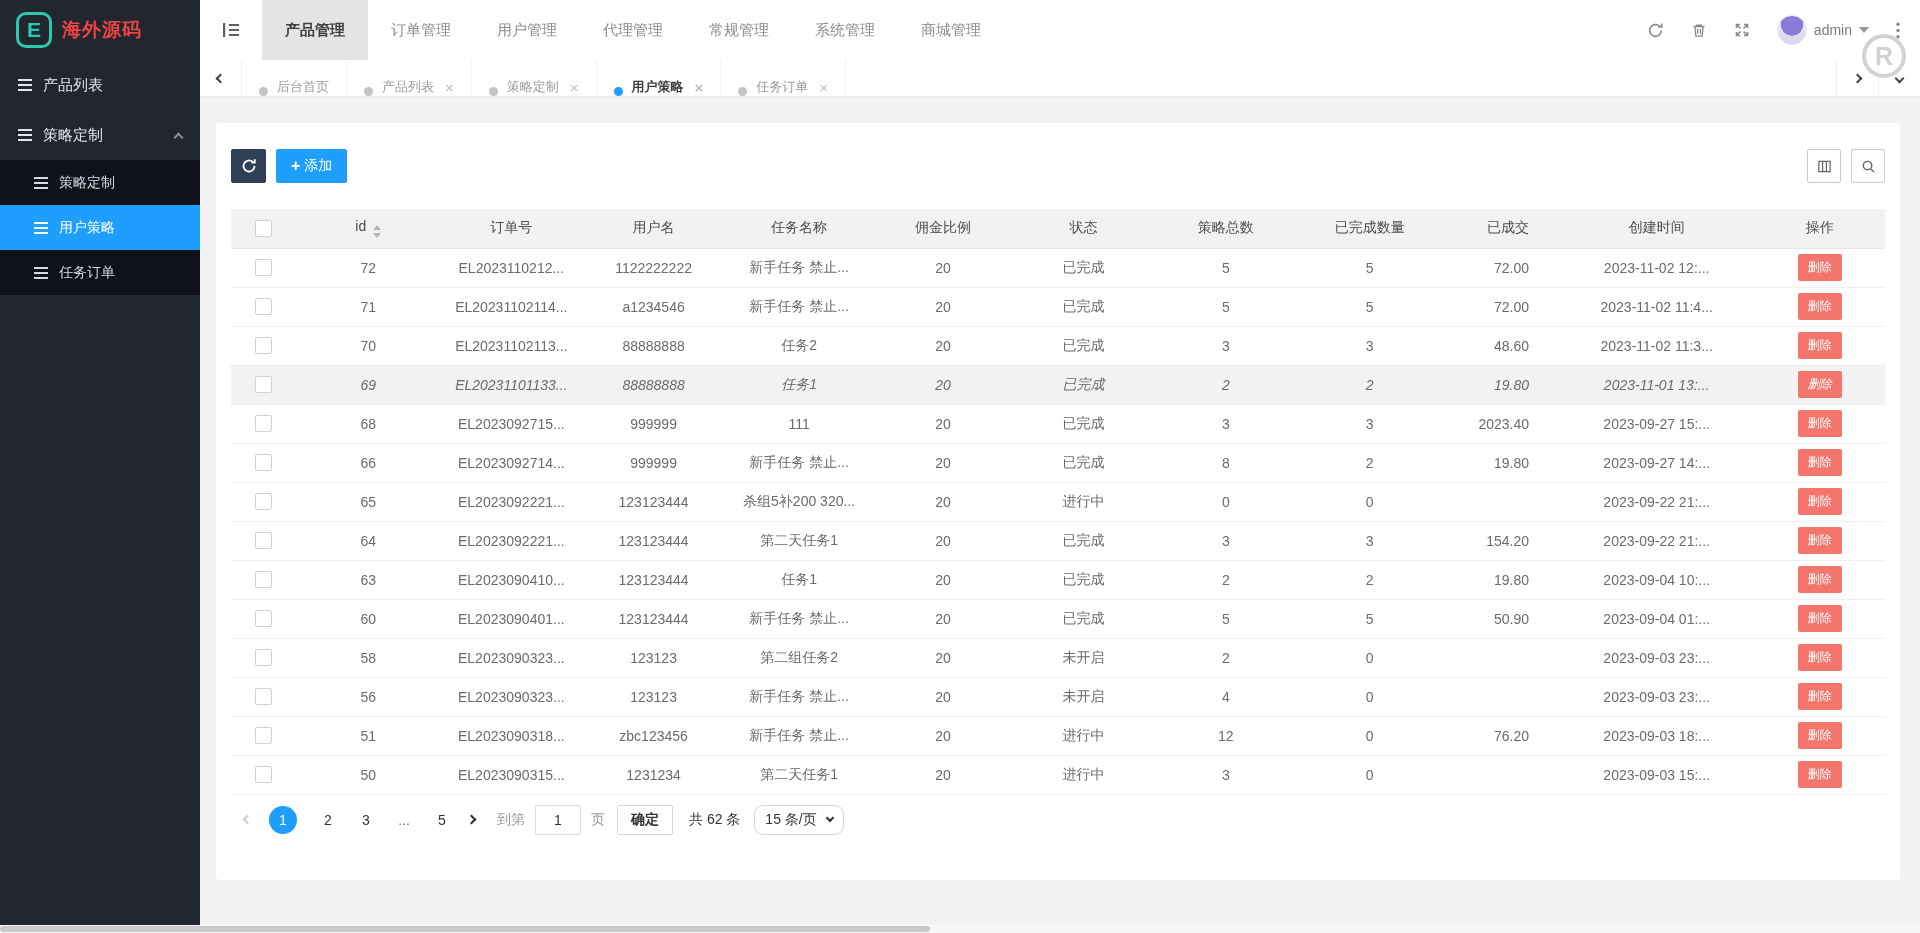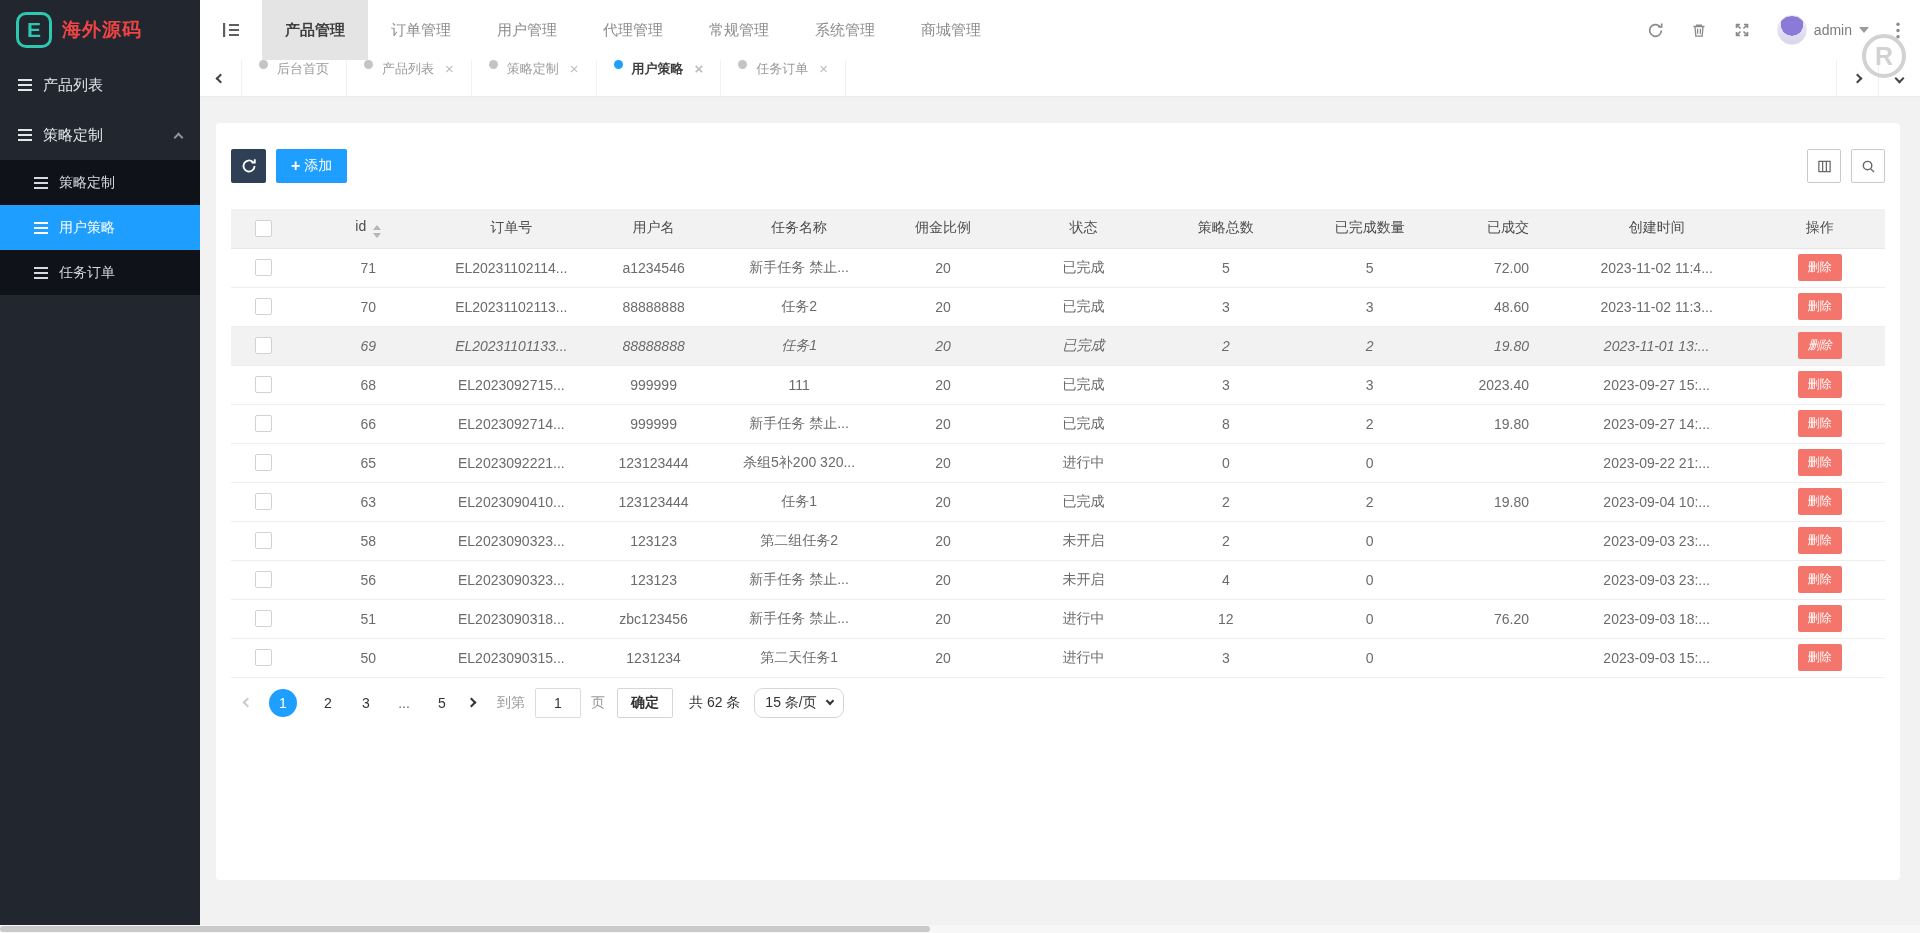--- a/index.html
+++ b/index.html
@@ -46,21 +46,21 @@
   .watermark { position:absolute; top:34px; right:14px; width:44px; height:44px; border:4px solid #d2d2d2;
     border-radius:50%; color:#d2d2d2; font-size:25px; font-weight:bold; display:flex; align-items:center;
     justify-content:center; z-index:40; background:transparent; }
 
   .tabbar { height:37px; background:#fff; border-bottom:1px solid #ececec; display:flex; align-items:stretch; }
   .tab-nav-btn { width:42px; display:flex; align-items:center; justify-content:center;
     border-right:1px solid #f0f0f0; color:#444; cursor:pointer; }
   .tab-right { margin-left:auto; display:flex; }
   .tab-right .tab-nav-btn { border-right:none; border-left:1px solid #f0f0f0; }
   .tabs { display:flex; }
-  .tab { display:flex; align-items:flex-start; gap:9px; padding:0 17px; border-right:1px solid #f2f2f2;
+  .tab { display:flex; align-items:flex-end; gap:9px; padding:0 17px; border-right:1px solid #f2f2f2;
     font-size:13px; color:#9b9b9b; cursor:pointer; white-space:nowrap; }
   .tab .dot { width:9px; height:9px; border-radius:50%; background:#c4c4c4; }
   .tab .close { color:#bdbdbd; font-size:15px; margin-left:2px; }
   .tab.active { color:#3d3d3d; font-weight:600; }
   .tab.active .dot { background:#1E9FFF; }
 
   
   .content { flex:1; background:#f2f2f2; position:relative; overflow:hidden; }
   .card { margin:26px 20px 0 16px; height:757px; background:#fff; border-radius:4px; padding:14px 15px; }
   .toolbar { display:flex; align-items:center; gap:10px; margin:12px 0 26px; }
@@ -305,20 +305,36 @@
                 <th class="al-right"><span>已成交</span></th>
                 <th><span>创建时间</span></th>
                 <th><span>操作</span></th>
               </tr>
             </thead>
           <tbody>
               <tr>
                 <td>
                   <span class="cb"></span>
                 </td>
+                <td>72</td>
+                <td>EL2023110212...</td>
+                <td>1122222222</td>
+                <td>新手任务 禁止...</td>
+                <td>20</td>
+                <td>已完成</td>
+                <td>5</td>
+                <td>5</td>
+                <td class="al-right">72.00</td>
+                <td>2023-11-02 12:...</td>
+                <td><span class="btn-del">删除</span></td>
+              </tr>
+              <tr>
+                <td>
+                  <span class="cb"></span>
+                </td>
                 <td>71</td>
                 <td>EL20231102114...</td>
                 <td>a1234546</td>
                 <td>新手任务 禁止...</td>
                 <td>20</td>
                 <td>已完成</td>
                 <td>5</td>
                 <td>5</td>
                 <td class="al-right">72.00</td>
                 <td>2023-11-02 11:4...</td>
@@ -401,30 +417,62 @@
                 <td>0</td>
                 <td>0</td>
                 <td class="al-right"></td>
                 <td>2023-09-22 21:...</td>
                 <td><span class="btn-del">删除</span></td>
               </tr>
               <tr>
                 <td>
                   <span class="cb"></span>
                 </td>
+                <td>64</td>
+                <td>EL2023092221...</td>
+                <td>123123444</td>
+                <td>第二天任务1</td>
+                <td>20</td>
+                <td>已完成</td>
+                <td>3</td>
+                <td>3</td>
+                <td class="al-right">154.20</td>
+                <td>2023-09-22 21:...</td>
+                <td><span class="btn-del">删除</span></td>
+              </tr>
+              <tr>
+                <td>
+                  <span class="cb"></span>
+                </td>
                 <td>63</td>
                 <td>EL2023090410...</td>
                 <td>123123444</td>
                 <td>任务1</td>
                 <td>20</td>
                 <td>已完成</td>
                 <td>2</td>
                 <td>2</td>
                 <td class="al-right">19.80</td>
                 <td>2023-09-04 10:...</td>
+                <td><span class="btn-del">删除</span></td>
+              </tr>
+              <tr>
+                <td>
+                  <span class="cb"></span>
+                </td>
+                <td>60</td>
+                <td>EL2023090401...</td>
+                <td>123123444</td>
+                <td>新手任务 禁止...</td>
+                <td>20</td>
+                <td>已完成</td>
+                <td>5</td>
+                <td>5</td>
+                <td class="al-right">50.90</td>
+                <td>2023-09-04 01:...</td>
                 <td><span class="btn-del">删除</span></td>
               </tr>
               <tr>
                 <td>
                   <span class="cb"></span>
                 </td>
                 <td>58</td>
                 <td>EL2023090323...</td>
                 <td>123123</td>
                 <td>第二组任务2</td>

